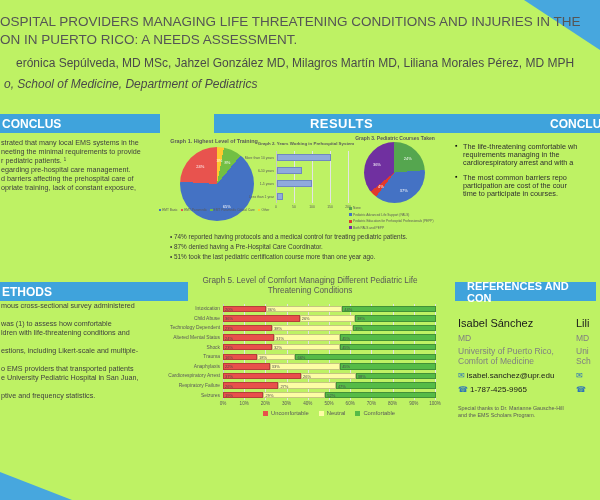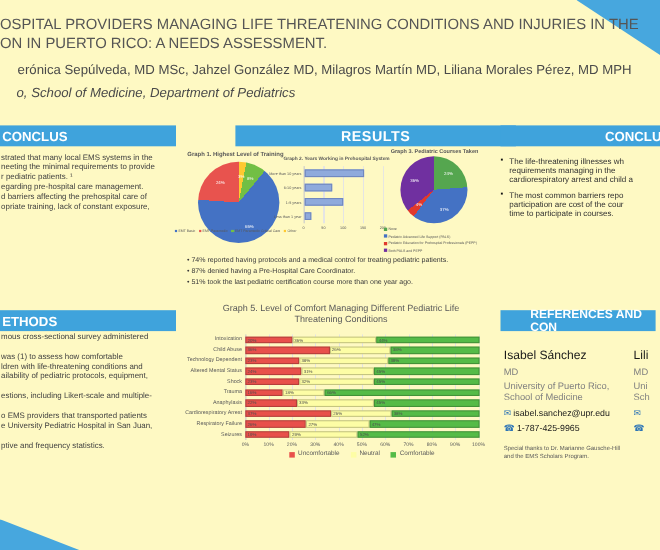--- a/index.html
+++ b/index.html
@@ -1,35 +1,35 @@
 <!DOCTYPE html>
 <html><head>
 <meta charset="utf-8">
 <style>
   html,body{margin:0;padding:0;background:#fff;}
-  #poster{position:relative;width:600px;height:500px;background:#fef9c3;overflow:hidden;
+  #poster{position:relative;width:600px;height:500px;background:#bef264;overflow:hidden;
           font-family:"Liberation Sans",sans-serif;}
   
   .tri-tr{position:absolute;right:0;top:0;width:76px;height:50px;background:#47a7de;
           clip-path:polygon(0 0,100% 0,100% 100%);}
   .tri-bl{position:absolute;left:0;bottom:0;width:72px;height:28px;background:#47a7de;
           clip-path:polygon(0 0,0 100%,100% 100%);}
   
   .title{position:absolute;left:0;top:13px;width:590px;font-size:13.5px;line-height:17.5px;
          color:#555;white-space:nowrap;}
   .authors{position:absolute;left:0;top:56px;width:600px;font-size:12px;color:#4a4a4a;white-space:nowrap;margin-left:16px;}
-  .affil{position:absolute;left:15px;top:77px;font-size:12px;font-style:italic;color:#4a4a4a;white-space:nowrap;}
+  .affil{position:absolute;left:4px;top:77px;font-size:12px;font-style:italic;color:#4a4a4a;white-space:nowrap;}
   
   .hbar{position:absolute;height:19px;background:#3fa3dc;color:#fff;font-weight:bold;
         font-size:12px;display:flex;align-items:center;box-sizing:border-box;}
   #bar-background{left:0;top:114px;width:160px;padding-left:2px;}
-  #bar-methods{left:0;top:282px;width:160px;padding-left:2px;}
+  #bar-methods{left:0;top:282px;width:188px;padding-left:2px;}
   #bar-results{left:214px;top:114px;width:255px;justify-content:center;font-size:13px;letter-spacing:.5px;}
   #bar-conclusions{left:455px;top:114px;width:145px;padding-left:95px;}
-  #bar-references{left:455px;top:282px;width:141px;padding-left:27px;font-size:11px;}
+  #bar-references{left:455px;top:282px;width:141px;padding-left:12px;font-size:11px;}
   
   .col-line{font-size:7.2px;line-height:9px;color:#3f3f3f;white-space:nowrap;}
   #bg-block1{position:absolute;left:1px;top:138px;}
   #bg-block2{position:absolute;left:1px;top:200px;}
   #meth{position:absolute;left:1px;top:301px;}
   .para{margin-bottom:9px;}
   
   #g1-title{position:absolute;left:166px;top:138px;width:96px;text-align:center;
             font-size:5.4px;font-weight:bold;color:#595959;}
   #pie1{position:absolute;left:180px;top:147px;width:74px;height:74px;border-radius:50%;}
@@ -119,21 +119,20 @@
       <div class="col-line">d barriers affecting the prehospital care of</div>
       <div class="col-line">opriate training, lack of constant exposure,</div>
     </div>
   <div id="meth">
       <div class="para">
         <div class="col-line">mous cross-sectional survey administered</div>
       </div>
       <div class="para">
         <div class="col-line">was (1) to assess how comfortable</div>
         <div class="col-line">ldren with life-threatening conditions and</div>
-        <div class="col-line">ailability of pediatric protocols, equipment,</div>
       </div>
       <div class="para">
         <div class="col-line">estions, including Likert-scale and multiple-</div>
       </div>
       <div class="para">
         <div class="col-line">o EMS providers that transported patients</div>
         <div class="col-line">e University Pediatric Hospital in San Juan,</div>
       </div>
       <div class="para">
         <div class="col-line">ptive and frequency statistics.</div>
@@ -404,37 +403,37 @@
         <span>Neutral</span>
       </span>
       <span class="lg-item">
         <span class="lg5-sq" style="background: rgb(85, 187, 71);"></span>
         <span>Comfortable</span>
       </span>
     </div>
 
   <div id="conc">
       <div class="cbullet">
-        <div class="cline">The life-threatening illnesses wh</div>
+        <div class="cline">The life-threatening comfortable wh</div>
         <div class="cline">requirements managing in the</div>
-        <div class="cline">cardiorespiratory arrest and child a</div>
+        <div class="cline">cardiorespiratory arrest and with a</div>
       </div>
       <div class="cbullet">
         <div class="cline">The most common barriers repo</div>
         <div class="cline">participation are cost of the cour</div>
         <div class="cline">time to participate in courses.</div>
       </div>
     </div>
 
   <div class="contact" id="contact1">
     <div class="c-name">Isabel Sánchez</div>
     <div class="c-deg">MD</div>
     <div class="c-org">
       <div>University of Puerto Rico,</div>
-      <div>School of Medicine</div>
+      <div>Comfort of Medicine</div>
     </div>
     <div class="c-row">
       <span class="c-ico">✉</span>
       <span>isabel.sanchez@upr.edu</span>
     </div>
     <div class="c-row">
       <span class="c-ico">☎</span>
       <span>1-787-425-9965</span>
     </div>
   </div>

